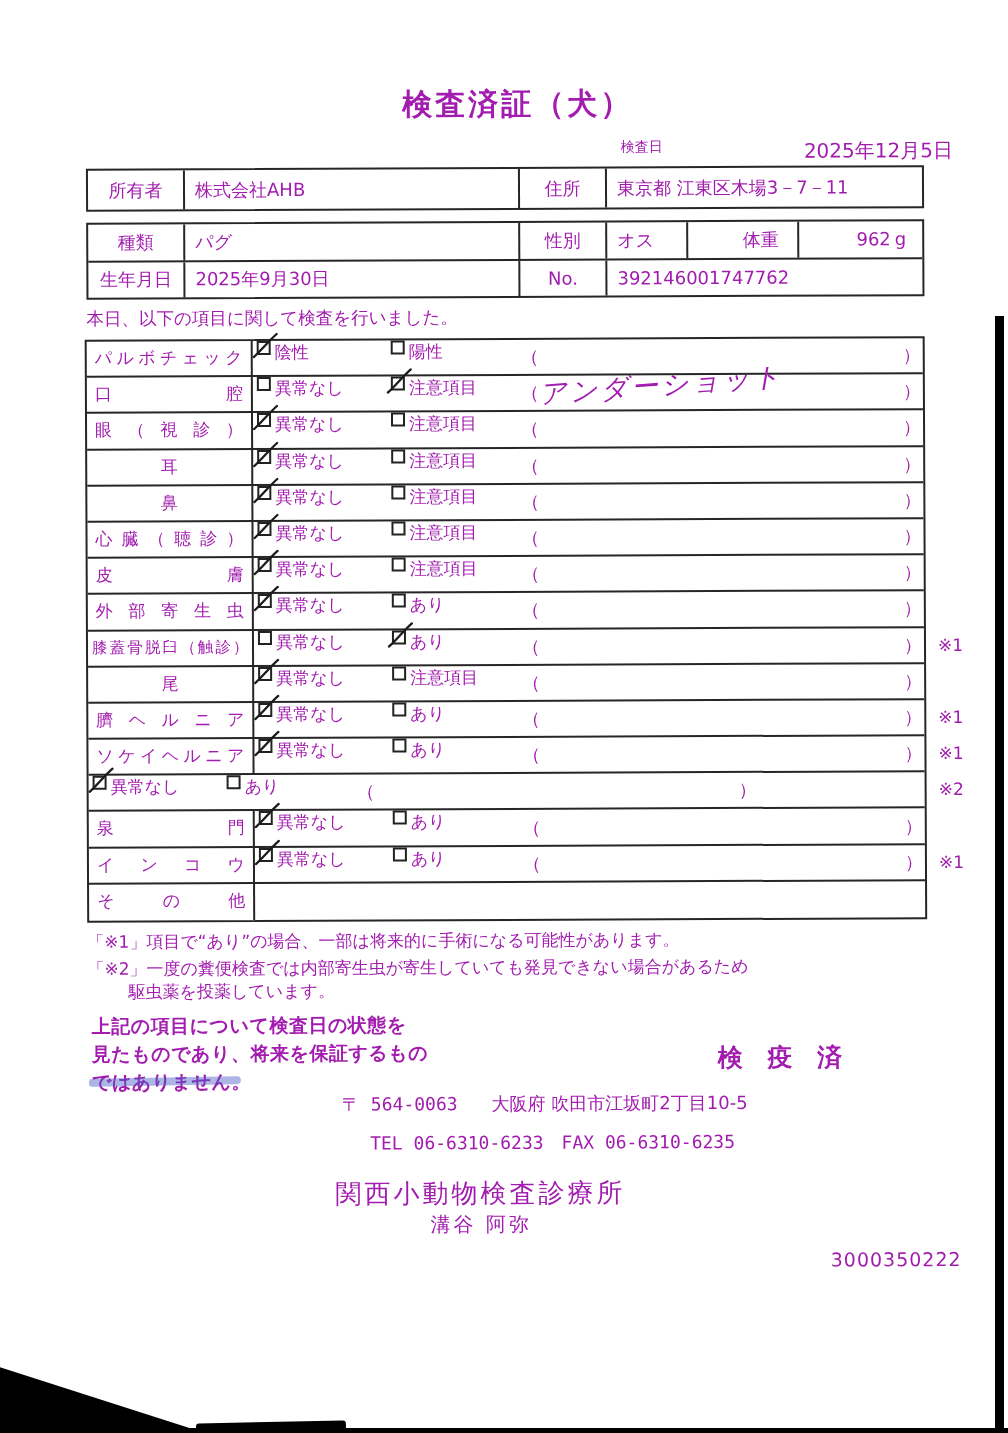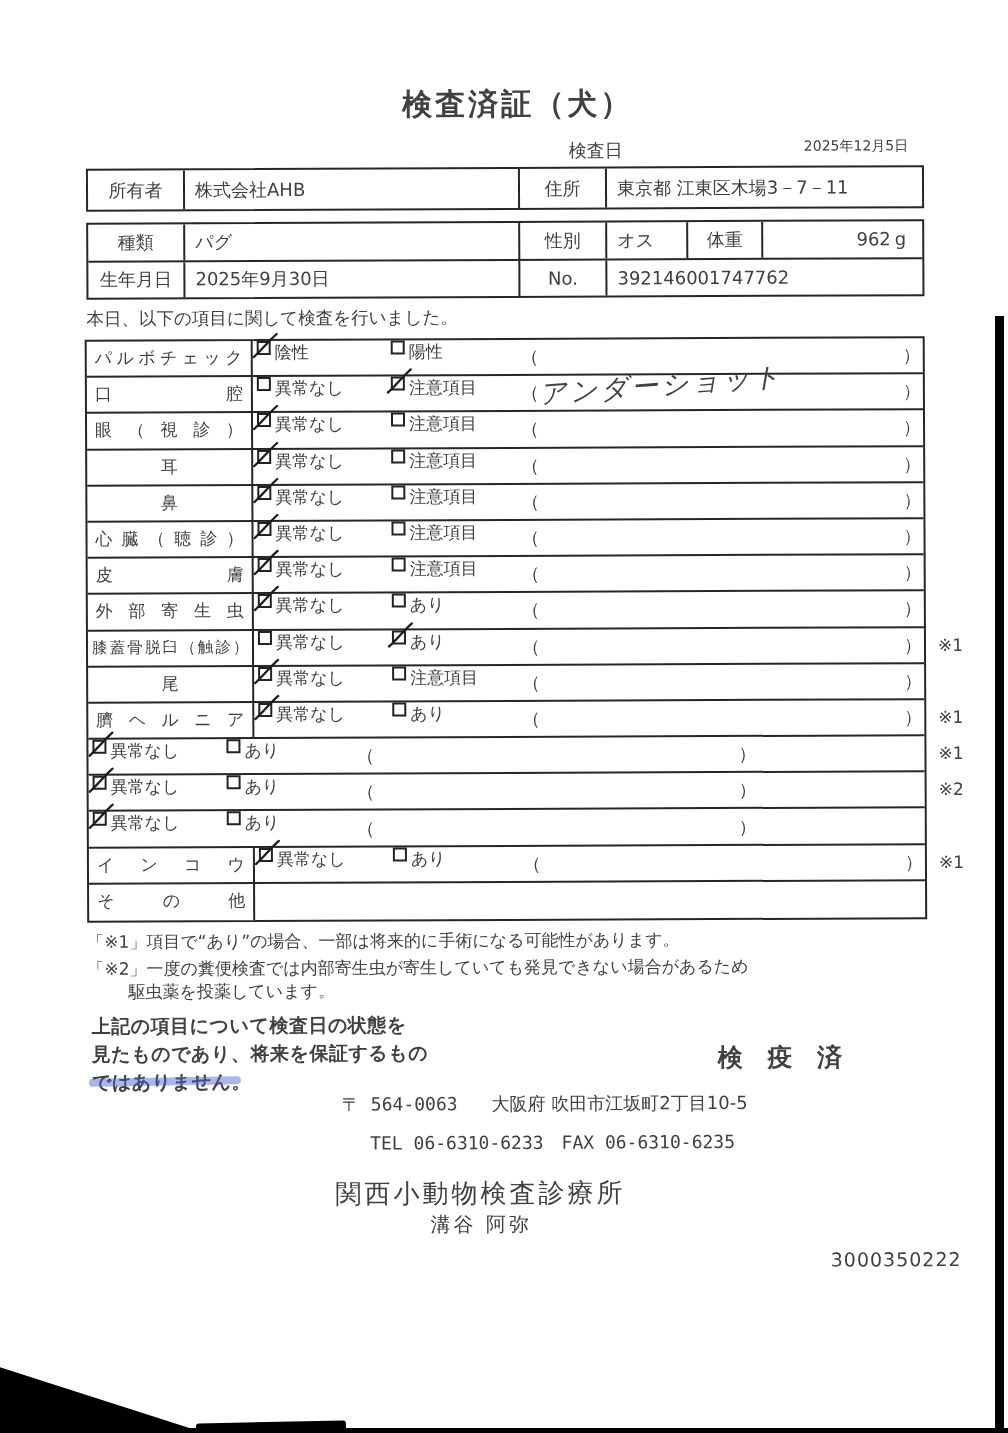--- a/index.html
+++ b/index.html
@@ -1,35 +1,35 @@
 <!DOCTYPE html>
 <html lang="ja"><head>
 <meta charset="utf-8">
 <style>
   * { box-sizing: border-box; }
   html,body { margin:0; padding:0; }
   body { background:#ffffff; font-family:"DejaVu Sans","Liberation Sans",sans-serif; }
-  .page { position:relative; width:1008px; height:1433px; background:#fff; overflow:hidden; color:#404040;padding-left:40px; }
+  .page { position:relative; width:1008px; height:1433px; background:#fff; overflow:hidden; color:#a21caf;padding-left:40px; }
   .sheet { position:absolute; inset:0; transform:rotate(-0.25deg); transform-origin:50% 45%; }
 
   .title { position:absolute; left:16px; top:84px; width:1008px; text-align:center;
            font-size:30px; font-weight:600; letter-spacing:3px; margin:0; }
 
-  .insp-date-label { position:absolute; left:571px; top:139px; font-size:18px; }
-  .insp-date-value { position:absolute; left:806px; top:139px; font-size:14px; }
+  .insp-date-label { position:absolute; left:623px; top:139px; font-size:14px; }
+  .insp-date-value { position:absolute; left:806px; top:139px; font-size:20px; }
 
   .tbl { position:absolute; border:2px solid #262626; display:flex; }
   .owner-tbl { left:88px; top:167px; width:838px; height:43px; }
   .dog-tbl { left:88px; top:221px; width:838px; height:77px; flex-direction:column; }
   .dog-row { display:flex; flex:1; border-bottom:2px solid #262626; }
   .dog-row:last-child { border-bottom:none; }
   .c { border-right:2px solid #262626; display:flex; align-items:center; font-size:18px; padding:0 10px; white-space:nowrap; overflow:visible; }
   .c.lab { justify-content:center; padding:0 4px; }
   .c.flex1 { flex:1; border-right:none; }
-  .w97 { width:97px; } .w335 { width:335px; } .w87 { width:87px; } .w81 { width:81px; } .w75 { width:75px; }
+  .w97 { width:97px; } .w335 { width:335px; } .w87 { width:87px; } .w81 { width:81px; } .w75 { width:75px;margin-left:36px; }
   .wv { justify-content:flex-end; gap:4px; padding-right:16px; }
 
   .intro { position:absolute; left:88px; top:305px; font-size:17.5px; }
 
   .exam-table { position:absolute; left:86px; top:338px; width:840px; border:2px solid #262626; }
   .exam-row { position:relative; display:flex; height:36.2px; border-bottom:2px solid #262626; }
   .exam-row:last-child { border-bottom:none; }
   .cell-label { width:166px; height:100%; border-right:2px solid #262626; font-size:17px;
                 padding:0 8px; line-height:33px; text-align:justify; text-align-last:justify; }
   .cell-label.center { text-align:center; text-align-last:center; }
@@ -316,20 +316,21 @@
             <span class="opt opt1">
               <span class="cb"></span>
               <span class="opt-label">あり</span>
             </span>
             <span class="paren open">（</span>
             <span class="paren close">）</span>
           </div>
           <span class="row-note">※1</span>
         </div>
         <div class="exam-row">
+          <div class="cell-label">ソケイヘルニア</div>
           <div class="cell-content">
             <span class="opt opt0">
               <span class="cb">
                 <svg class="check" viewBox="0 0 28 28">
                   <path d="M3 24 C 9 19, 18 8, 26 1" fill="none" stroke="#1c1c1c" stroke-width="2.3" stroke-linecap="round"></path>
                 </svg>
               </span>
               <span class="opt-label">異常なし</span>
             </span>
             <span class="opt opt1">
@@ -354,20 +355,21 @@
             <span class="opt opt1">
               <span class="cb"></span>
               <span class="opt-label">あり</span>
             </span>
             <span class="paren open">（</span>
             <span class="paren close">）</span>
           </div>
           <span class="row-note">※2</span>
         </div>
         <div class="exam-row">
+          <div class="cell-label">泉門</div>
           <div class="cell-content">
             <span class="opt opt0">
               <span class="cb">
                 <svg class="check" viewBox="0 0 28 28">
                   <path d="M3 24 C 9 19, 18 8, 26 1" fill="none" stroke="#1c1c1c" stroke-width="2.3" stroke-linecap="round"></path>
                 </svg>
               </span>
               <span class="opt-label">異常なし</span>
             </span>
             <span class="opt opt1">

